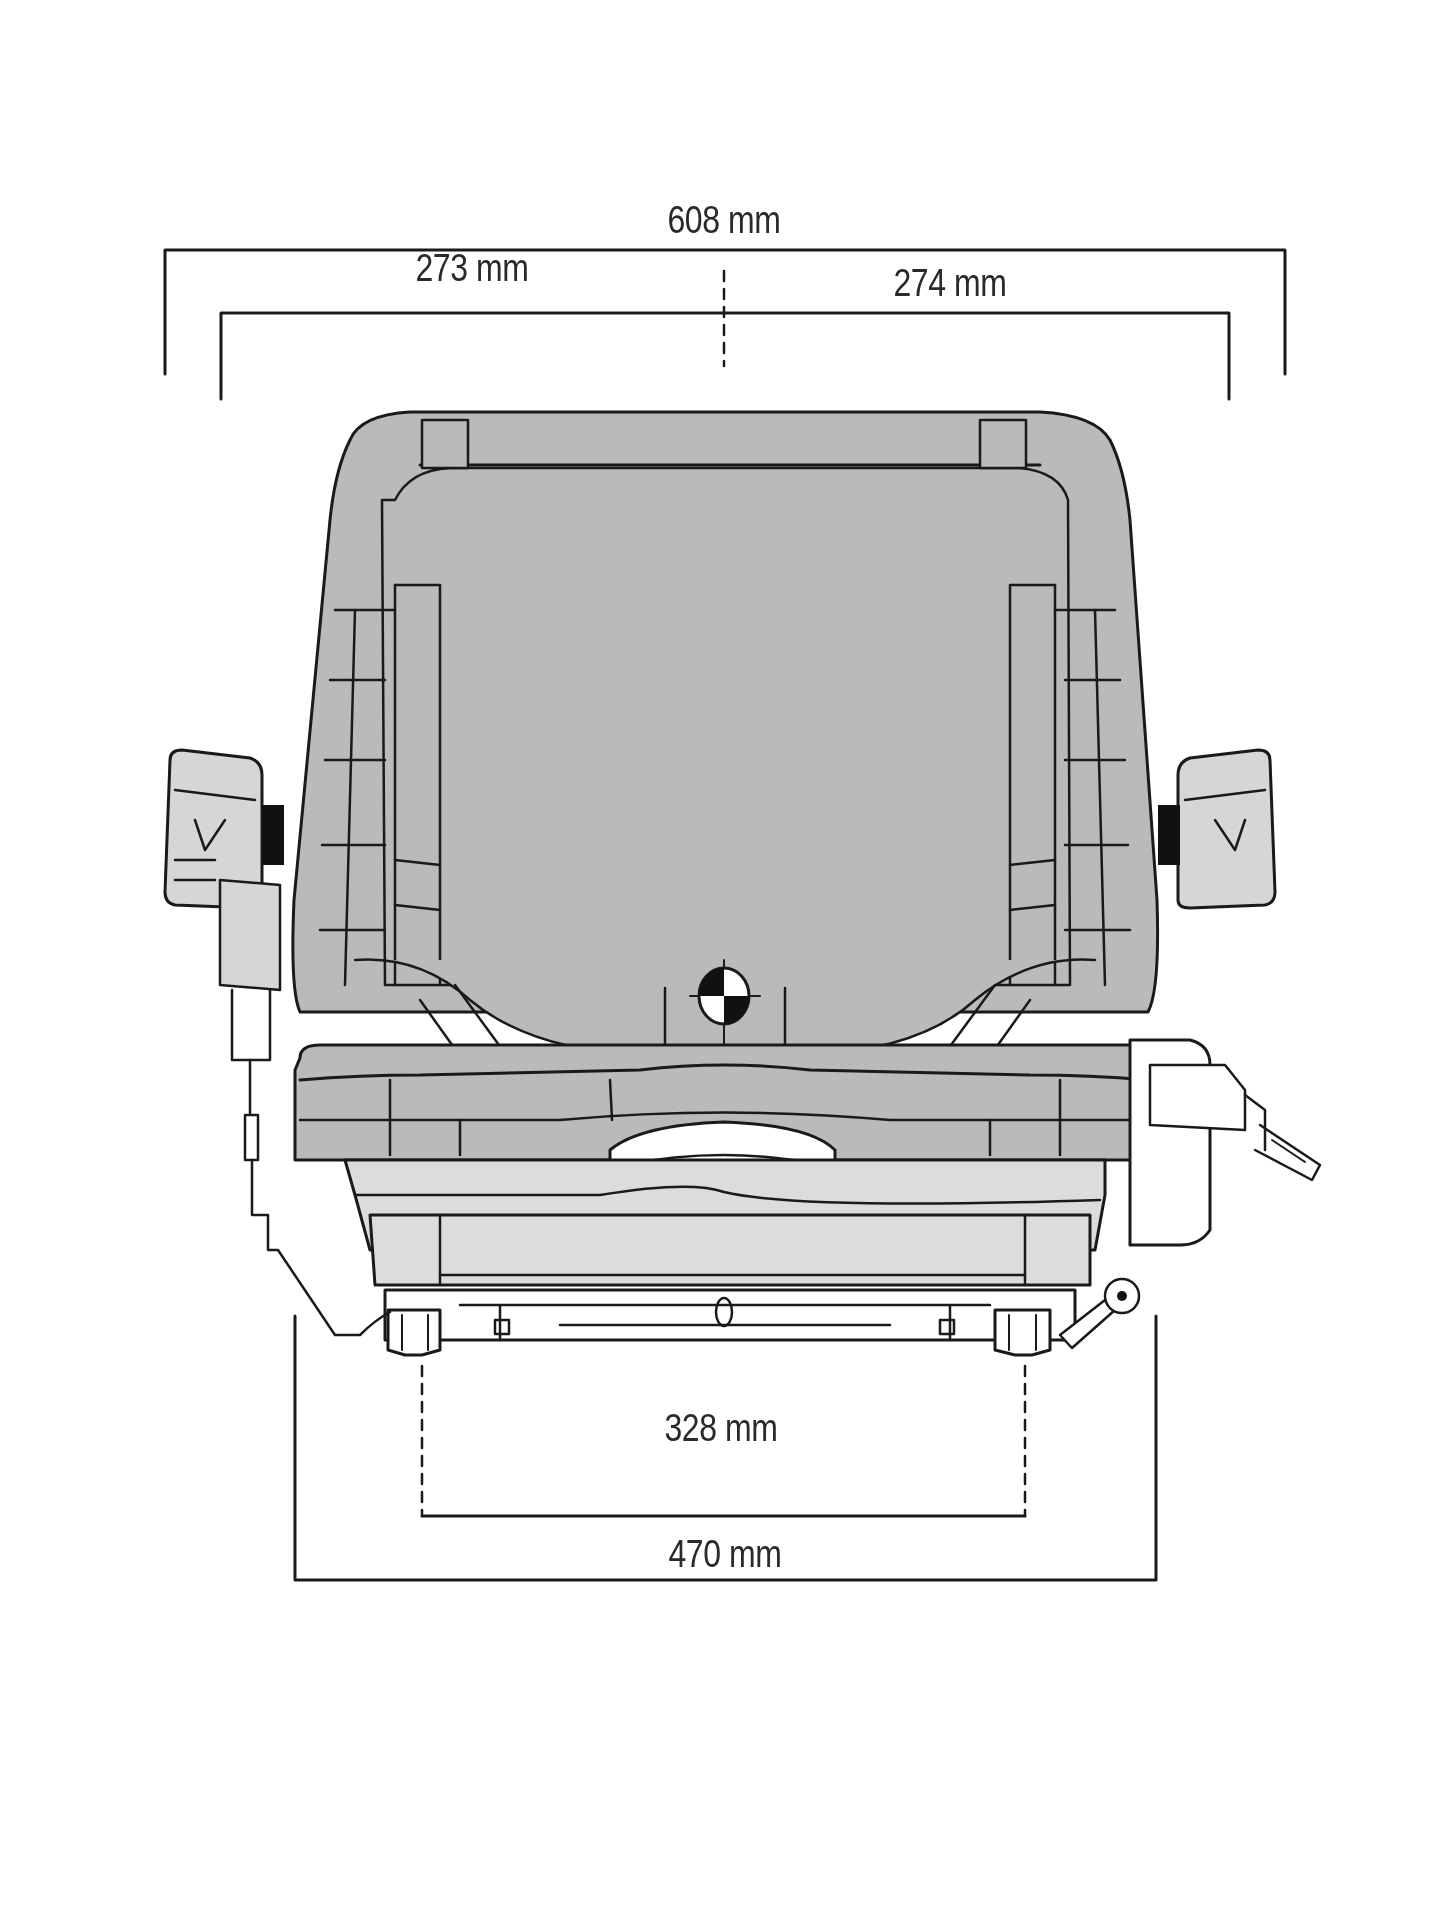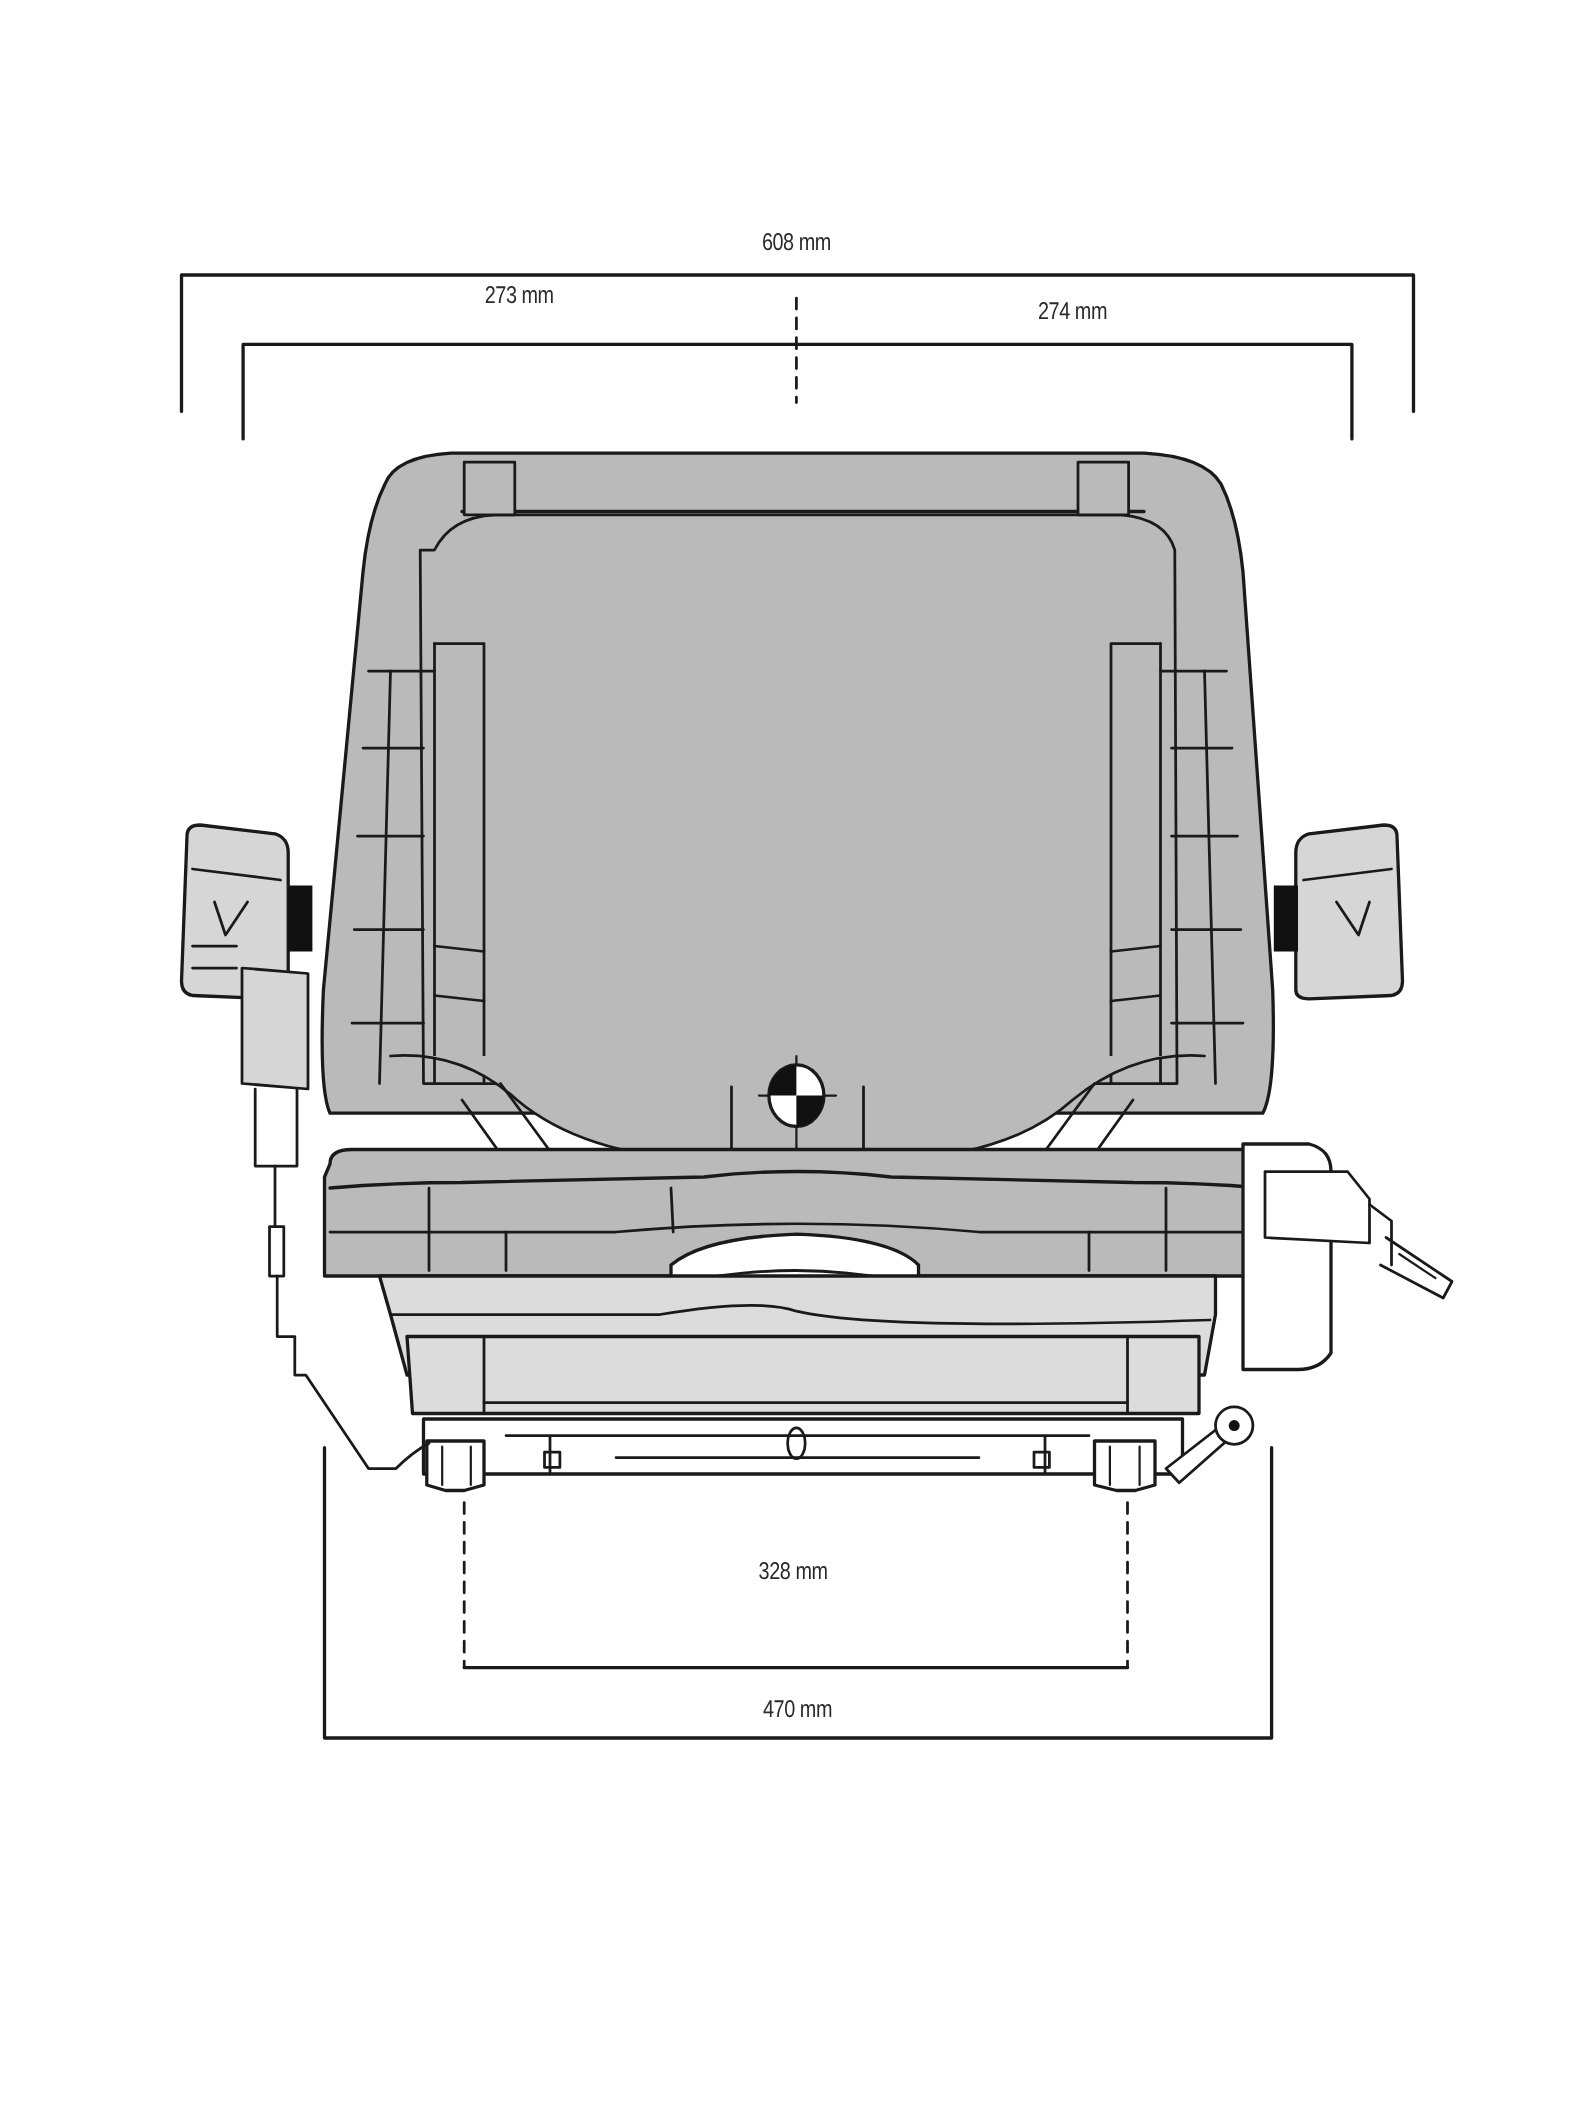--- a/index.html
+++ b/index.html
@@ -1,20 +1,20 @@
 <!DOCTYPE html>
 <html><head>
 <meta charset="utf-8">
 <style>
   html, body { margin:0; padding:0; background:#ffffff; }
   body { width:1440px; height:1920px; position:relative; overflow:hidden; font-family:"Liberation Sans", sans-serif; }
   svg { position:absolute; left:0; top:0; }
   .dim-label {
     position:absolute; transform:translate(-50%,-50%);
-    font-family:"Liberation Sans", sans-serif; font-size:22px; color:#2a2a2a;
+    font-family:"Liberation Sans", sans-serif; font-size:39px; color:#2a2a2a;
     letter-spacing:-0.5px; white-space:nowrap; transform-origin:center;
   }
   .dim-label span { display:inline-block; transform:scaleX(0.82); }
 </style>
 </head>
 <body>
 
 <svg width="1440" height="1920" viewBox="0 0 1440 1920" xmlns="http://www.w3.org/2000/svg">
   <g fill="none" stroke="#1a1a1a" stroke-width="3" stroke-linejoin="round" stroke-linecap="round">
 
@@ -126,15 +126,15 @@
     </g>
 
     <g>
       <polyline points="295,1316 295,1580 1156,1580 1156,1316" stroke-width="3"></polyline>
     </g>
   </g>
 </svg>
 
 <div class="dim-label" style="left:724px; top:220px;"><span>608 mm</span></div>
 <div class="dim-label" style="left:472px; top:268px;"><span>273 mm</span></div>
-<div class="dim-label" style="left:975px; top:283px;text-align:center;"><span>274 mm</span></div>
+<div class="dim-label" style="left:950px; top:283px;text-align:center;"><span>274 mm</span></div>
 <div class="dim-label" style="left:721px; top:1428px;"><span>328 mm</span></div>
 <div class="dim-label" style="left:725px; top:1554px;text-align:right;"><span>470 mm</span></div>
 
 </body></html>

